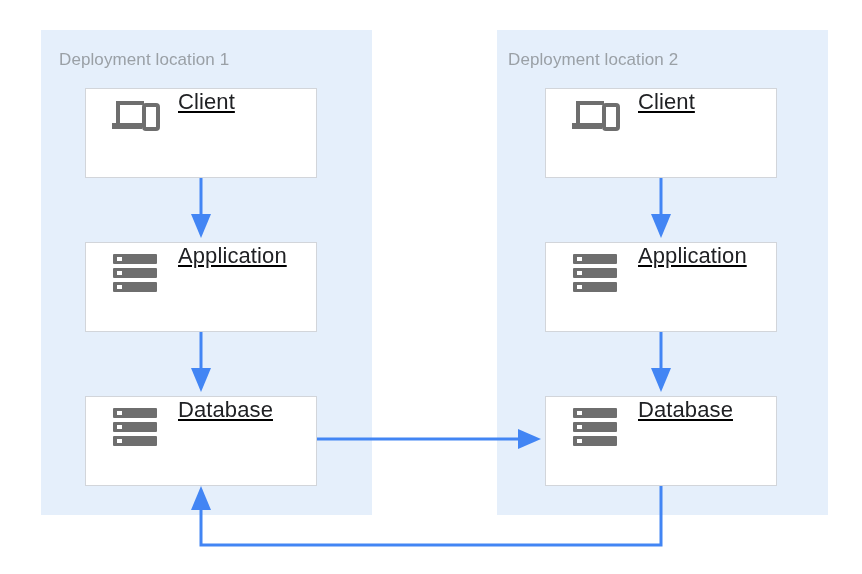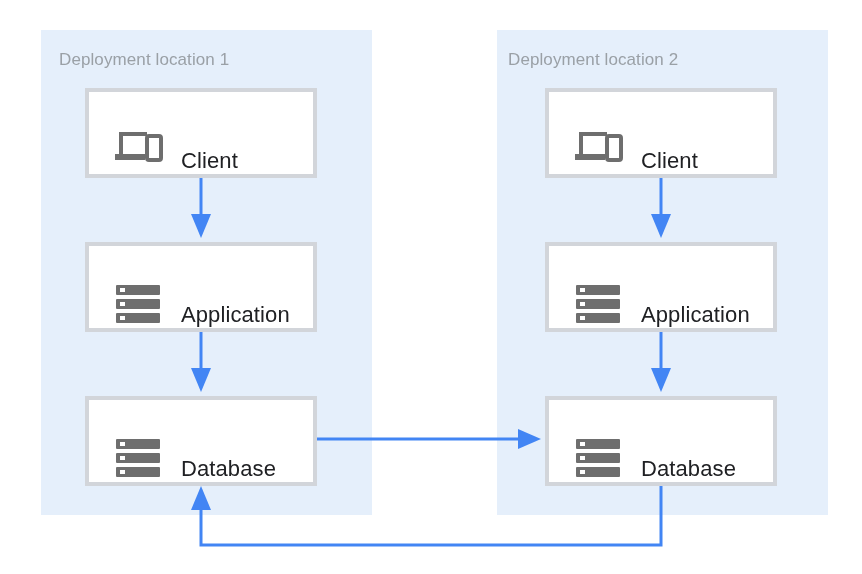--- a/index.html
+++ b/index.html
@@ -27,24 +27,25 @@
     color: #9aa0a6;
     font-size: 17px;
     line-height: 20px;
     letter-spacing: 0.1px;
     white-space: nowrap;
   }
   .node {
     position: absolute;
     box-sizing: border-box;
     background: #ffffff;
-    border: 4px solid #737373;
+    border: 1px solid #737373;
     display: flex;
-    align-items: flex-end;
+    align-items: flex-start;
     padding-left: 22px;
+    text-decoration: underline;
   }
   .node-icon {
     flex: 0 0 auto;
     width: 54px;
     height: 54px;
     display: block;
   }
   .node-label {
     margin-left: 16px;
     font-size: 22px;

